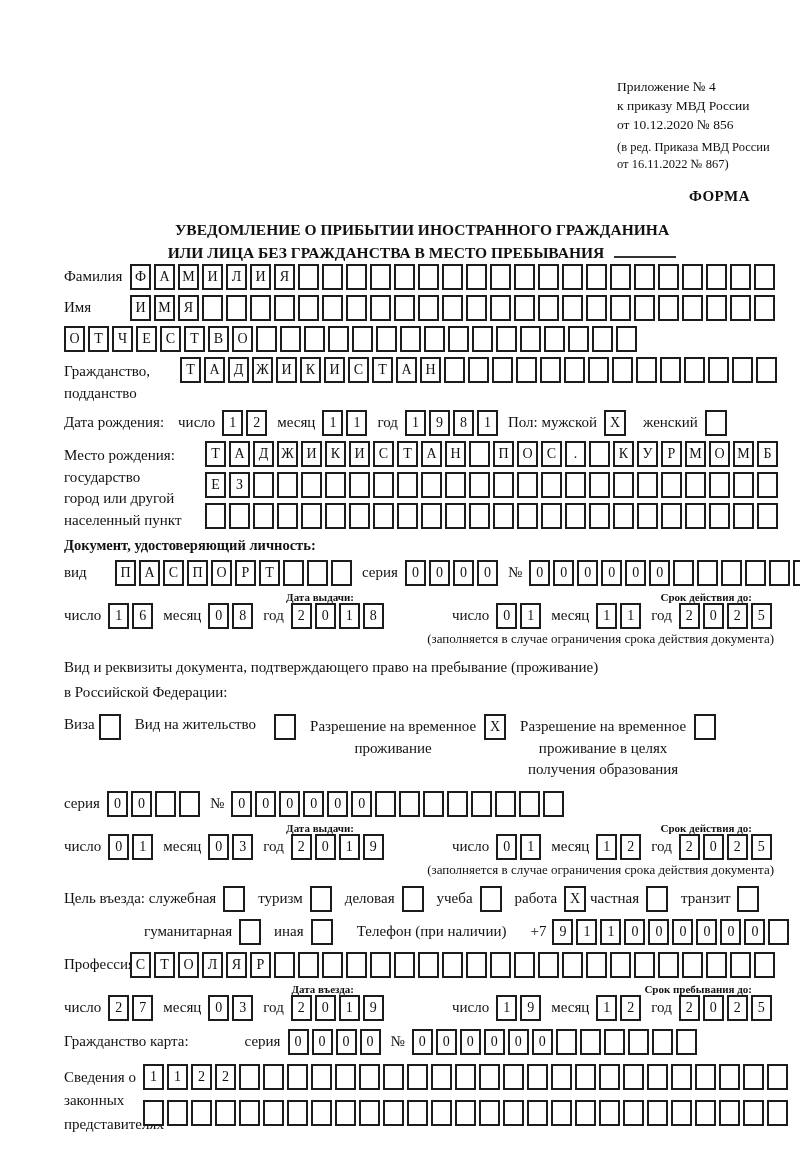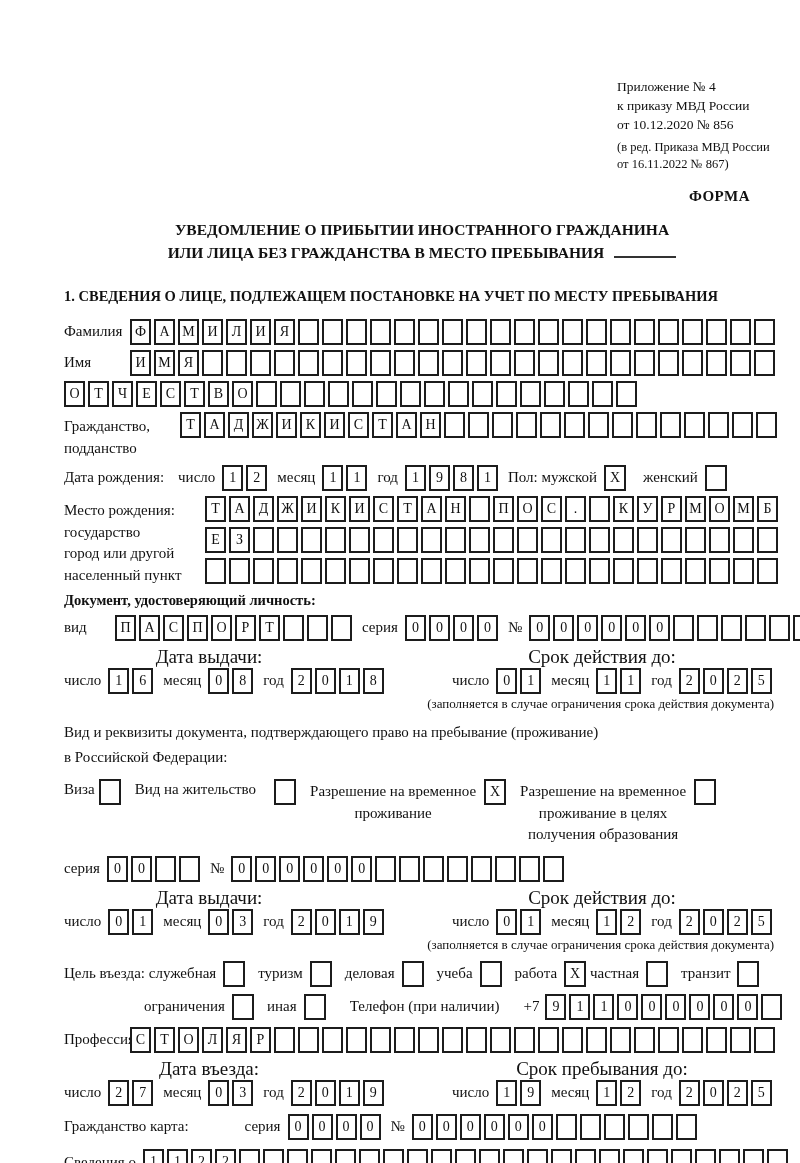--- a/index.html
+++ b/index.html
@@ -47,21 +47,21 @@
   .inline-row .lbl:first-child { padding-left:0; }
 
   .stackrows > .cells { margin-bottom:5px; }
 
   .center-bold { font-weight:bold; font-size:14.5px; margin:4px 0 6px 0; }
 
   .dates-row { display:flex; margin-top:4px; }
   .dates-col { }
   .dates-col.left { width:368px; flex:none; }
   .dates-col.right { flex:1; }
-  .dates-head { font-size:19px; text-align:center; width:290px; }
+  .dates-head { font-size:11px; text-align:right; width:290px;font-weight:bold; }
   .dates-col.right .dates-head { width:300px; margin-left:20px; }
   .note-right { text-align:right; font-size:13px; padding-right:6px; margin-top:2px; margin-bottom:8px; }
 
   .plain { font-size:15px; line-height:1.7; }
 
   .permits { display:flex; align-items:flex-start; margin-top:6px; margin-bottom:10px; }
   .permit-2l, .permit-3l { font-size:15px; line-height:1.45; text-align:center; padding-top:4px; }
   .permits .chk { margin-left:8px; margin-right:14px; margin-top:2px; }
 
   .purpose { display:flex; align-items:flex-start; margin-bottom:7px; }
@@ -85,21 +85,20 @@
     <div class="annex-note">от 16.11.2022 № 867)</div>
   </div>
 
   <div class="form-word">ФОРМА</div>
 
   <div class="title">
     <div>УВЕДОМЛЕНИЕ О ПРИБЫТИИ ИНОСТРАННОГО ГРАЖДАНИНА</div>
     <div><span>ИЛИ ЛИЦА БЕЗ ГРАЖДАНСТВА В МЕСТО ПРЕБЫВАНИЯ</span><span class="blank-line"></span></div>
   </div>
 
-  <div class="sec-heading">1. СВЕДЕНИЯ О ЛИЦЕ, ПОДЛЕЖАЩЕМ ПОСТАНОВКЕ НА УЧЕТ ПО МЕСТУ ПРЕБЫВАНИЯ</div>
 
   <div class="row">
     <div class="lbl w66">Фамилия</div>
     <div class="cells">
         <span class="cell">Ф</span>
         <span class="cell">А</span>
         <span class="cell">М</span>
         <span class="cell">И</span>
         <span class="cell">Л</span>
         <span class="cell">И</span>
@@ -532,21 +531,21 @@
     <span class="chk"></span>
     <span class="lbl">работа</span>
     <span class="chk tight">X</span>
     <span class="lbl">частная</span>
     <span class="chk"></span>
     <span class="lbl">транзит</span>
     <span class="chk"></span>
   </div>
 
   <div class="purpose" style="padding-left:80px;">
-    <span class="lbl">ограничения</span>
+    <span class="lbl">гуманитарная</span>
     <span class="chk"></span>
     <span class="lbl">иная</span>
     <span class="chk" style="margin-right:24px;"></span>
     <span class="lbl" style="margin-right:24px;">Телефон (при наличии)</span>
     <span class="lbl" style="margin-right:6px;">+7</span>
     <span class="cells">
         <span class="cell">9</span>
         <span class="cell">1</span>
         <span class="cell">1</span>
         <span class="cell">0</span>

